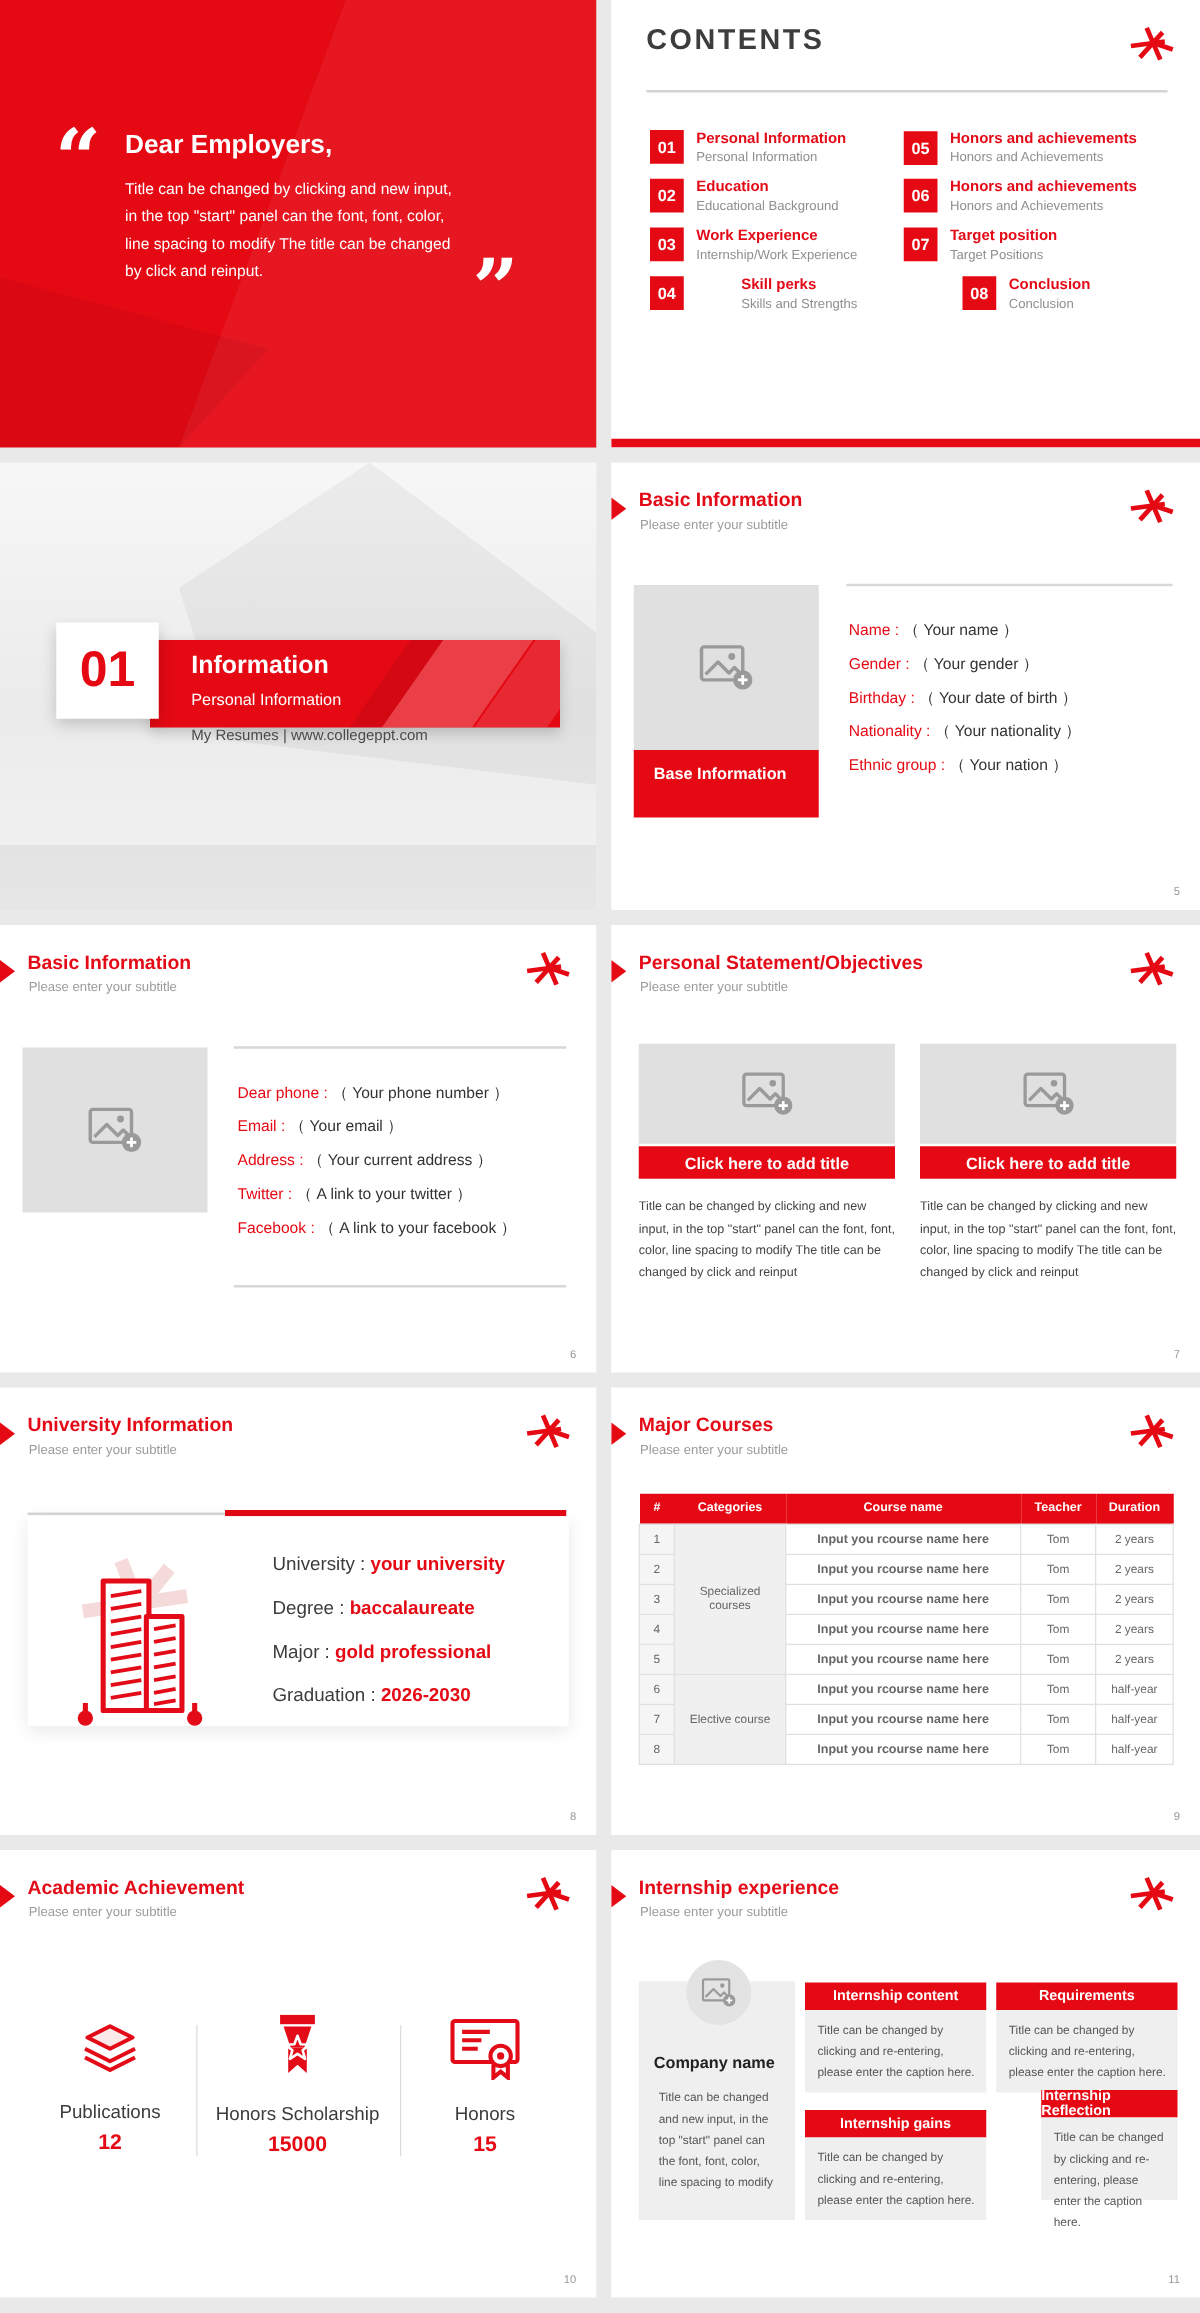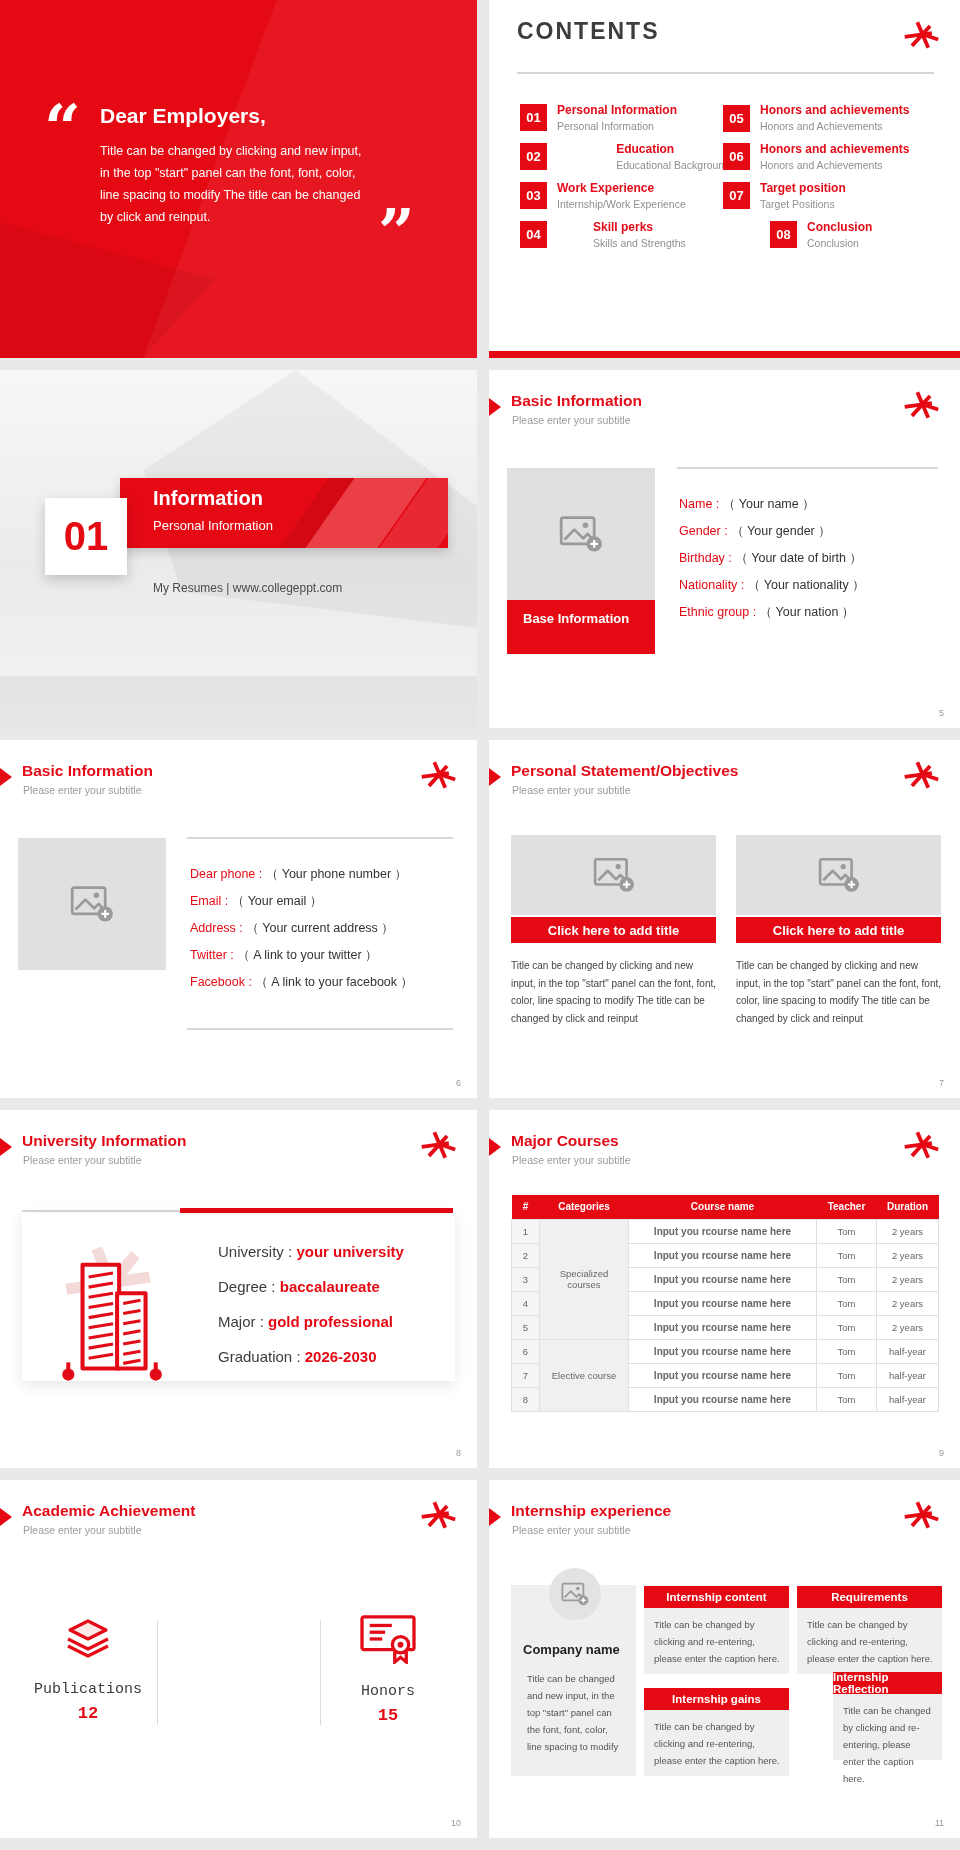--- a/index.html
+++ b/index.html
@@ -39,21 +39,21 @@
   .toc-bar{ position:absolute; left:0; right:0; bottom:0; height:7px; background:var(--red); }
 
   
   .section{ background:linear-gradient(180deg,#f7f7f7 0%,#ebebeb 55%,#f3f3f3 100%); }
   .sec-shape1{ position:absolute; inset:0; background:rgba(0,0,0,.045);
     clip-path:polygon(30% 28%,62% 0,100% 38%,100% 72%,38% 62%); }
   .sec-shape2{ position:absolute; left:0; right:0; bottom:0; height:52px; background:rgba(0,0,0,.05); }
   .sec-card{ position:absolute; left:45px; top:128px; width:82px; height:77px; background:#fff;
     box-shadow:0 5px 12px rgba(0,0,0,.18); display:flex; align-items:center; justify-content:center; }
   .sec-num{ color:var(--red); font-size:40px; font-weight:bold; }
-  .sec-banner{ position:absolute; left:120px; top:108px; width:328px; height:70px; background:var(--red);
+  .sec-banner{ position:absolute; left:120px; top:142px; width:328px; height:70px; background:var(--red);
     box-shadow:0 4px 10px rgba(0,0,0,.18); overflow:hidden; }
   .sec-banner .st1{ position:absolute; right:46px; top:0; width:72px; height:100%; background:rgba(255,255,255,.22); transform:skewX(-35deg); }
   .sec-banner .st2{ position:absolute; right:-14px; top:0; width:58px; height:100%; background:rgba(255,255,255,.13); transform:skewX(-35deg); }
   .sec-banner .st3{ position:absolute; right:118px; top:0; width:26px; height:100%; background:rgba(0,0,0,.08); transform:skewX(-35deg); }
   .sec-tt{ position:absolute; left:33px; top:9px; color:#fff; font-size:20px; font-weight:bold; }
   .sec-st{ position:absolute; left:33px; top:40px; color:#fff; font-size:13px; }
   .sec-cap{ position:absolute; left:153px; top:211px; font-size:12px; color:#4a4a4a; }
 
   
   .ph{ position:absolute; background:#e0e0e0; display:flex; align-items:center; justify-content:center; }
@@ -87,21 +87,21 @@
 
   
   table.courses{ position:absolute; left:22px; top:85px; border-collapse:collapse; font-size:9.5px; }
   table.courses th{ background:var(--red); color:#fff; font-weight:bold; font-size:10px; height:24px; padding:0 4px; }
   table.courses td{ border:1px solid #e0e0e0; height:24px; text-align:center; color:#666; padding:0 4px; }
   td.cat{ background:#f0f0f0; }
   td.numc{ background:#f5f5f5; }
   td.course{ text-align:left; padding-left:14px; font-weight:bold; color:#1a1a1a; font-size:10px; }
 
   
-  .stat{ position:absolute; width:150px; text-align:center;font-family:Liberation Mono, monospace; }
+  .stat{ position:absolute; width:150px; text-align:center; }
   .stat-lb{ font-size:15px; color:#3c3c3c; margin-top:14px; }
   .stat-val{ font-size:17px; color:var(--red); font-weight:bold; margin-top:6px; }
   .vline{ position:absolute; width:1px; background:#dcdcdc; top:140px; height:105px; }
 
   
   .co-panel{ position:absolute; left:22px; top:105px; width:125px; height:191px; background:#efefef; }
   .co-circle{ position:absolute; left:60px; top:88px; width:52px; height:52px; border-radius:50%;
     background:#e3e3e3; display:flex; align-items:center; justify-content:center; }
   .co-name{ position:absolute; left:34px; top:162px; font-size:13px; font-weight:bold; color:#222; }
   .co-body{ position:absolute; left:38px; top:190px; width:98px; font-size:9.5px; line-height:17px; color:#555; }
@@ -144,21 +144,21 @@
              <div class="toc-st">Personal Information</div>
             </div>
       </div>
       <div class="toc-item" style="left:203px; top:4px;align-items:flex-end;">
         <div class="toc-num">05</div>
         <div>
               <div class="toc-tt">Honors and achievements</div>
              <div class="toc-st">Honors and Achievements</div>
             </div>
       </div>
-      <div class="toc-item" style="left:0; top:43px;justify-content:space-between;">
+      <div class="toc-item" style="left:0; top:43px;">
         <div class="toc-num">02</div>
         <div>
               <div class="toc-tt">Education</div>
              <div class="toc-st">Educational Background</div>
             </div>
       </div>
       <div class="toc-item" style="left:203px; top:43px;">
         <div class="toc-num">06</div>
         <div>
               <div class="toc-tt">Honors and achievements</div>
@@ -473,20 +473,30 @@
     <div class="stat" style="left:13px; top:134px;">
       <svg width="56" height="48" viewBox="0 0 56 48">
         <path d="M10 16 L28 7 L46 16 L28 25 Z" fill="#fbe9e9" stroke="#e30b17" stroke-width="3.2" stroke-linejoin="round"></path>
         <path d="M8 25 L28 35 L48 25" fill="none" stroke="#e30b17" stroke-width="3.2" stroke-linejoin="round"></path>
         <path d="M8 32 L28 42 L48 32" fill="none" stroke="#e30b17" stroke-width="3.2" stroke-linejoin="round"></path>
       </svg>
       <div class="stat-lb">Publications</div>
       <div class="stat-val">12</div>
     </div>
     <div class="vline" style="left:157px;"></div>
+    <div class="stat" style="left:163px; top:130px;">
+      <svg width="52" height="54" viewBox="0 0 56 58">
+        <rect x="13" y="2" width="30" height="8" fill="#e30b17"></rect>
+        <path d="M16 12 L40 12 L34 30 L22 30 Z" fill="#e30b17"></path>
+        <path d="M20 30 L36 30 L36 52 L28 45 L20 52 Z" fill="#e30b17"></path>
+        <polygon points="28,20 30.7,27.3 38.5,27.6 32.4,32.4 34.5,39.9 28,35.6 21.5,39.9 23.6,32.4 17.5,27.6 25.3,27.3" fill="none" stroke="#fff" stroke-width="2.2" stroke-linejoin="round"></polygon>
+      </svg>
+      <div class="stat-lb">Honors Scholarship</div>
+      <div class="stat-val">15000</div>
+    </div>
     <div class="vline" style="left:320px;"></div>
     <div class="stat" style="left:313px; top:132px;">
       <svg width="58" height="52" viewBox="0 0 60 54">
         <rect x="3" y="5" width="54" height="34" rx="2" fill="none" stroke="#e30b17" stroke-width="3.4"></rect>
         <line x1="11" y1="14" x2="34" y2="14" stroke="#e30b17" stroke-width="3.4"></line>
         <line x1="11" y1="21" x2="27" y2="21" stroke="#e30b17" stroke-width="3.4"></line>
         <line x1="11" y1="28" x2="24" y2="28" stroke="#e30b17" stroke-width="3.4"></line>
         <circle cx="43" cy="34" r="8.5" fill="#fff" stroke="#e30b17" stroke-width="3.4"></circle>
         <circle cx="43" cy="34" r="3" fill="#e30b17"></circle>
         <path d="M37 41 L37 52 L43 47 L49 52 L49 41" fill="none" stroke="#e30b17" stroke-width="3.4"></path>

